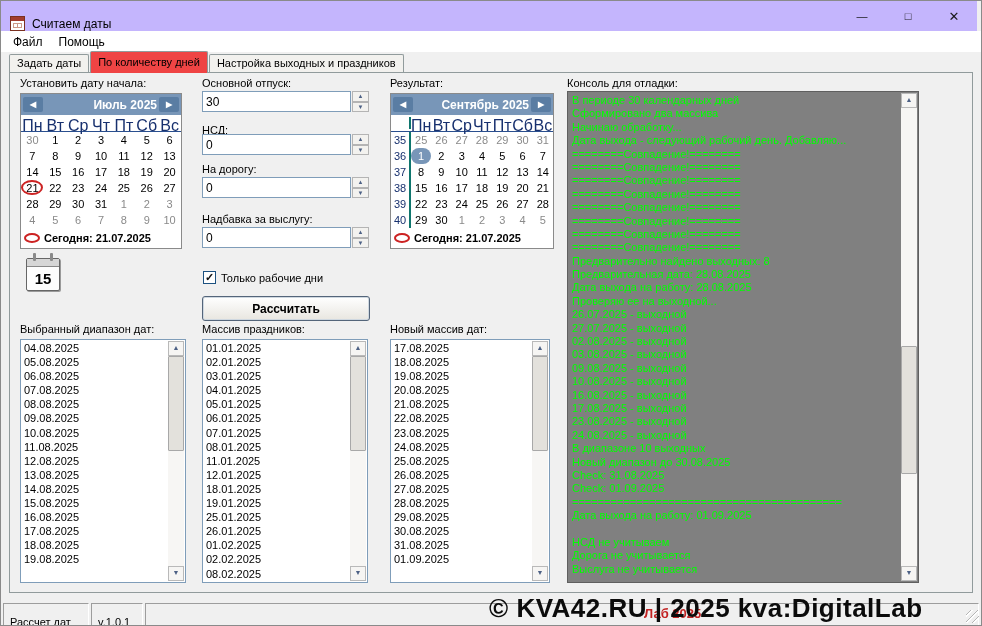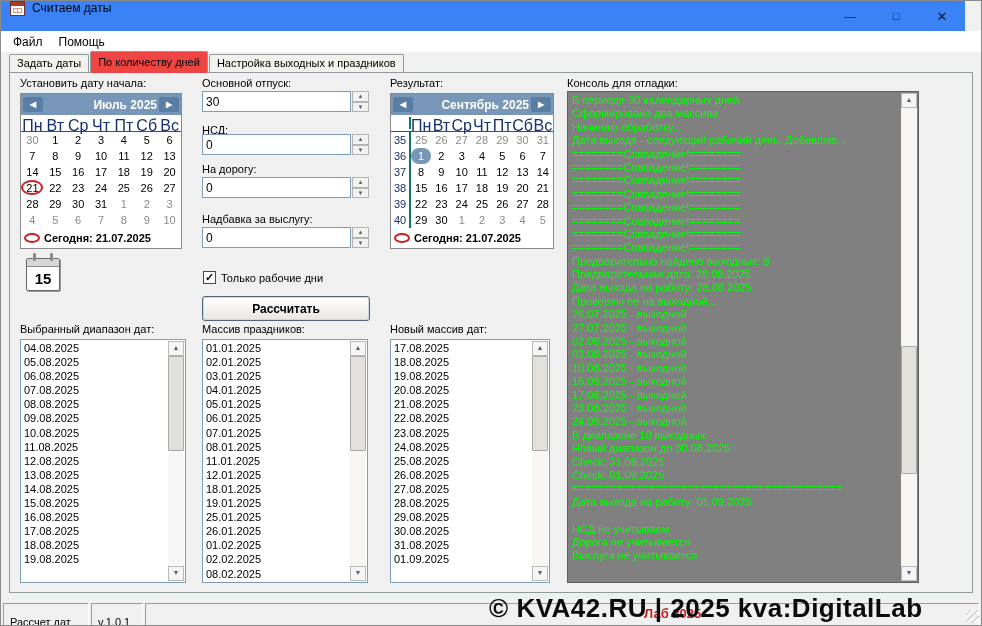--- a/index.html
+++ b/index.html
@@ -1,21 +1,21 @@
 <!DOCTYPE html>
 <html><head>
 <meta charset="utf-8">
 <style>
   *{box-sizing:border-box;margin:0;padding:0}
   html,body{width:982px;height:626px;overflow:hidden}
   body{font-family:"Liberation Sans",sans-serif;background:#444}
   .window{position:relative;width:982px;height:626px;background:#f0f0f0;border:1px solid #8a8a8a;overflow:hidden;font-family:"Liberation Sans",sans-serif}
 
   
-  .titlebar{position:absolute;top:0;left:0;right:16px;height:30px;background:#3b82f6;display:flex;align-items:flex-start}
+  .titlebar{position:absolute;top:0;left:0;right:4px;height:30px;background:#c4b5fd;display:flex;align-items:flex-end}
   .app-icon{position:relative;width:15px;height:15px;margin:0 7px 0 9px;background:#fff;border:1px solid #7a3020}
   .app-icon::before{content:"";position:absolute;top:0;left:0;right:0;height:4px;background:#a33c2e}
   .app-icon::after{content:"";position:absolute;top:6px;left:2px;right:2px;bottom:2px;
      background:repeating-linear-gradient(90deg,#c98 0 1px,transparent 1px 4px),repeating-linear-gradient(0deg,#c98 0 1px,transparent 1px 4px)}
   .title-text{font-size:12px;color:#000}
   .win-btns{position:absolute;right:0;top:0;display:flex;height:30px}
   .win-btn{width:46px;height:30px;display:flex;align-items:center;justify-content:center;font-size:11px;color:#1a1a1a;cursor:default}
   .win-btn.close{font-size:13px}
 
   
@@ -443,20 +443,21 @@
           <div class="con-line">========Совпадение!========</div>
           <div class="con-line">========Совпадение!========</div>
           <div class="con-line">Предварительно найдено выходных: 8</div>
           <div class="con-line">Предварительная дата: 28.08.2025</div>
           <div class="con-line">Дата выхода на работу: 28.08.2025</div>
           <div class="con-line">Проверяю ее на выходной...</div>
           <div class="con-line">26.07.2025 - выходной</div>
           <div class="con-line">27.07.2025 - выходной</div>
           <div class="con-line">02.08.2025 - выходной</div>
           <div class="con-line">03.08.2025 - выходной</div>
+          <div class="con-line">09.08.2025 - выходной</div>
           <div class="con-line">10.08.2025 - выходной</div>
           <div class="con-line">16.08.2025 - выходной</div>
           <div class="con-line">17.08.2025 - выходной</div>
           <div class="con-line">23.08.2025 - выходной</div>
           <div class="con-line">24.08.2025 - выходной</div>
           <div class="con-line">В диапазоне 10 выходных</div>
           <div class="con-line">Новый диапазон до 30.08.2025</div>
           <div class="con-line">Check: 31.08.2025</div>
           <div class="con-line">Check: 01.09.2025</div>
           <div class="con-line">==========================================</div>

